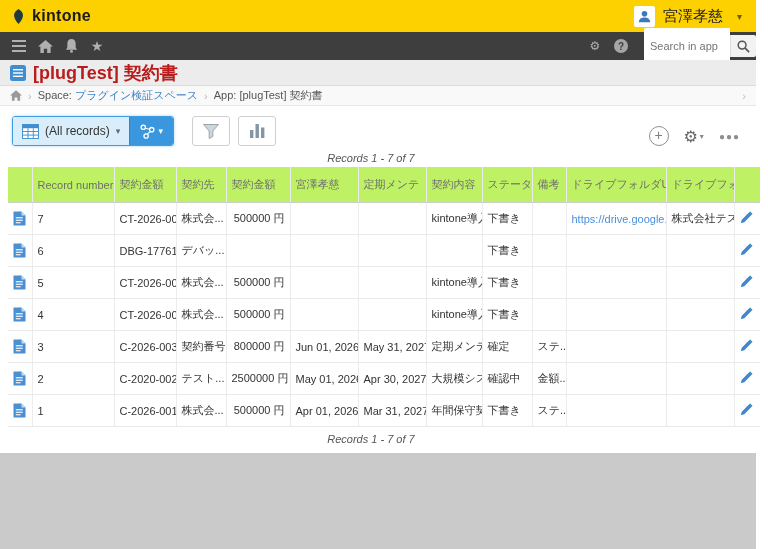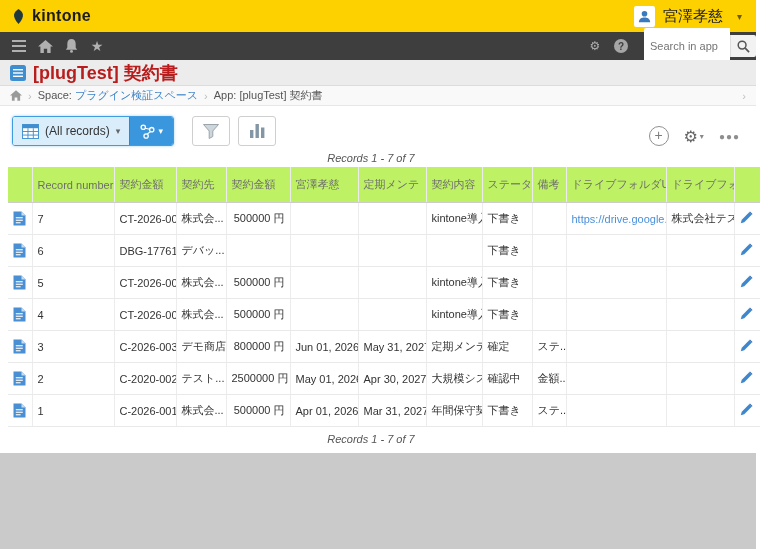--- a/index.html
+++ b/index.html
@@ -341,21 +341,21 @@
           <tr>
             <td class="c-icon"><svg width="13" height="15" viewBox="0 0 13 15">
                 <path d="M0.5 0.5 h8 l4 4 v10 h-12 z" fill="#4a8fd2"></path>
                 <path d="M8.5 0.5 l4 4 h-4 z" fill="#c5dcf2"></path>
                 <rect x="2.8" y="6.2" width="7" height="1.1" fill="#fff"></rect>
                 <rect x="2.8" y="8.7" width="7" height="1.1" fill="#fff"></rect>
                 <rect x="2.8" y="11.2" width="4.8" height="1.1" fill="#fff"></rect>
               </svg></td>
             <td>3</td>
             <td>C-2026-003</td>
-            <td>デモ商店</td>
+            <td>契約番号</td>
             <td class="c-num">800000 円</td>
             <td>Jun 01, 2026</td>
             <td>May 31, 2027</td>
             <td>定期メンテ...</td>
             <td>確定</td>
             <td>ステ...</td>
             <td></td>
             <td></td>
             <td class="c-edit"><svg width="13" height="13" viewBox="0 0 14 14">
                 <path d="M0.8 13.2 L1.9 9.4 L9.9 1.4 L12.6 4.1 L4.6 12.1 Z" fill="#3e87cc"></path>

